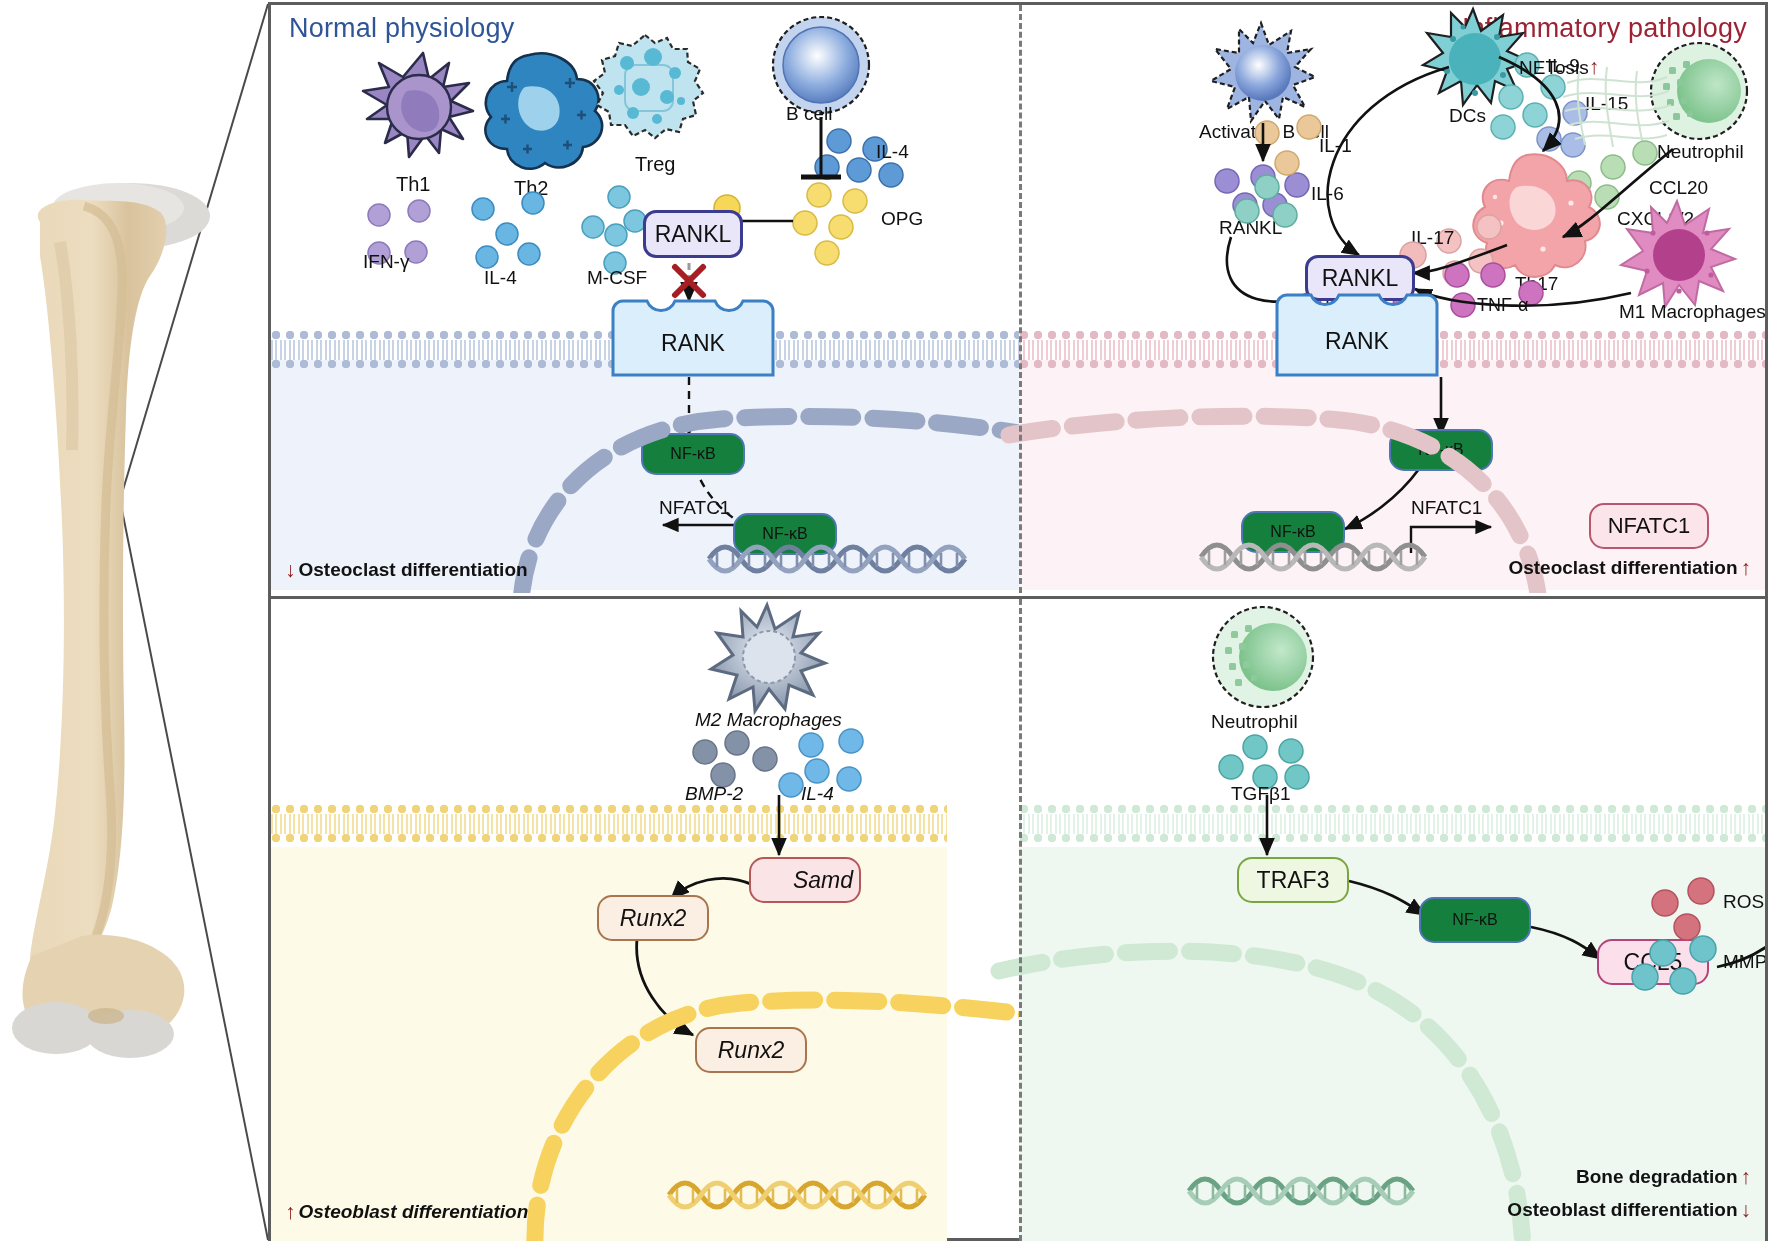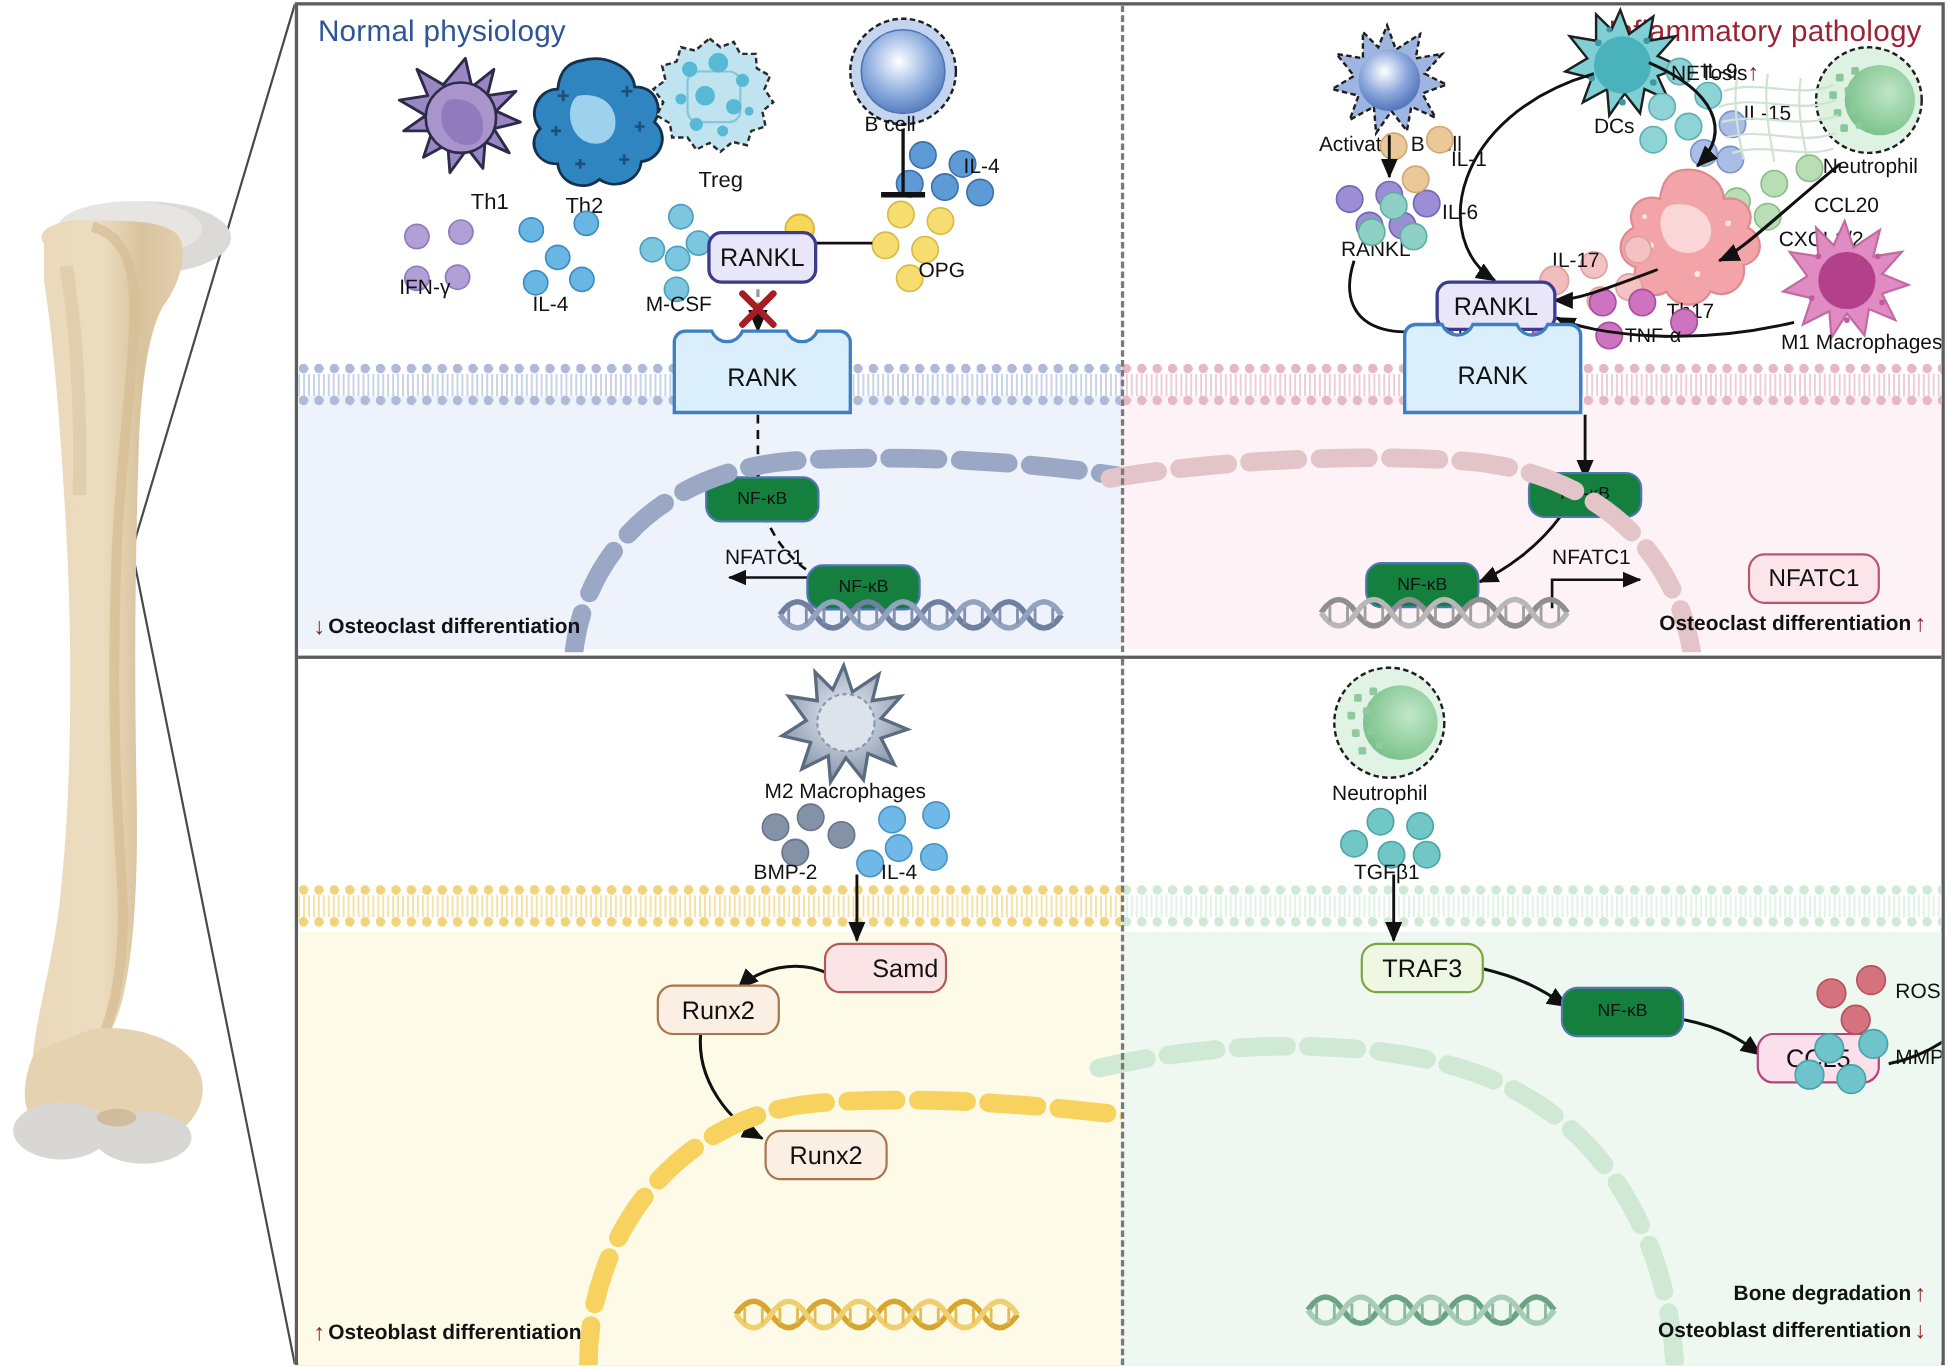--- a/index.html
+++ b/index.html
@@ -20,21 +20,21 @@
 
   
   .half-top{left:0;top:0;width:1494px;height:588px;}
   .half-bot{left:0;top:591px;width:1494px;height:645px;border-top:3px solid #5d5d5d;}
 
   
   .q{position:absolute;box-sizing:border-box;}
 
   .q-tl{left:0;top:0;width:748px;height:585px;}
   .q-tr{left:748px;top:0;width:746px;height:585px;}
-  .q-bl{left:0;top:0;width:748px;height:642px;}
+  .q-bl{left:0;top:0;width:676px;height:642px;font-style:italic;}
   .q-br{left:748px;top:0;width:746px;height:642px;}
 
   
   .cyto{position:absolute;left:0;right:0;bottom:0;}
   .cyto-blue{background:#eef2fa;}
   .cyto-pink{background:#fdf3f6;}
   .cyto-yellow{background:#fdfbe8;}
   .cyto-green{background:#eef8f1;}
 
   
@@ -136,21 +136,21 @@
 
         <svg class="svglayer">
           <g transform="translate(92,48)">
             <path d="M60 0 L66 26 L86 10 L80 34 L106 30 L88 48 L110 58 L86 64
                      L100 86 L78 76 L76 100 L62 82 L46 104 L44 78 L22 90 L30 66
                      L4 66 L24 52 L0 38 L26 34 L16 10 L40 24 Z" fill="#9b86c4" stroke="#2b2b4a" stroke-width="2.6" stroke-linejoin="round"></path>
             <circle cx="56" cy="54" r="32" fill="#a994cc" stroke="#2b2b4a" stroke-width="2.4"></circle>
             <path d="M44 38 C64 34,78 46,76 66 C74 82,56 82,46 72 C36 62,36 46,44 38Z" fill="#8d78ba" opacity=".9"></path>
           </g>
         </svg>
-        <div class="lbl" style="left:125px;top:168px;font-size:20px;margin-left:32px;">Th1</div>
+        <div class="lbl" style="left:125px;top:168px;font-size:20px;">Th1</div>
 
         <svg class="svglayer">
           <g transform="translate(208,48)">
             <path d="M50 2 C72 -4,96 8,98 26 C118 26,124 46,116 58
                      C130 70,122 92,104 94 C102 112,80 120,66 110
                      C52 122,30 114,28 96 C8 96,0 76,12 64
                      C0 50,10 28,28 28 C30 10,38 4,50 2Z" fill="#2f85bf" stroke="#14324f" stroke-width="2.6"></path>
             <path d="M46 34 C68 30,84 44,80 64 C76 80,56 82,46 70 C36 58,38 40,46 34Z" fill="#9ed2ec"></path>
             <g stroke="#1d4f7a" stroke-width="2.4">
               <path d="M28 34 h10 M33 29 v10"></path>
@@ -246,21 +246,21 @@
 
         <svg class="svglayer">
           <g fill="#f7dc6f" stroke="#d7bb44" stroke-width="1.5">
             <circle cx="548" cy="190" r="12"></circle>
               <circle cx="584" cy="196" r="12"></circle>
             <circle cx="534" cy="218" r="12"></circle>
               <circle cx="570" cy="222" r="12"></circle>
             <circle cx="556" cy="248" r="12"></circle>
           </g>
         </svg>
-        <div class="lbl" style="left:564px;top:203px;margin-top:28px;">OPG</div>
+        <div class="lbl" style="left:610px;top:203px;">OPG</div>
 
         <svg class="svglayer">
           <defs>
             <marker id="arrBlk" markerWidth="8" markerHeight="8" refX="6.5" refY="3" orient="auto">
               <path d="M0 0 L7 3 L0 6 z" fill="#111"></path>
             </marker>
           </defs>
 
           <line x1="550" y1="112" x2="550" y2="172" stroke="#111" stroke-width="3"></line>
           <line x1="530" y1="172" x2="570" y2="172" stroke="#111" stroke-width="5"></line>

